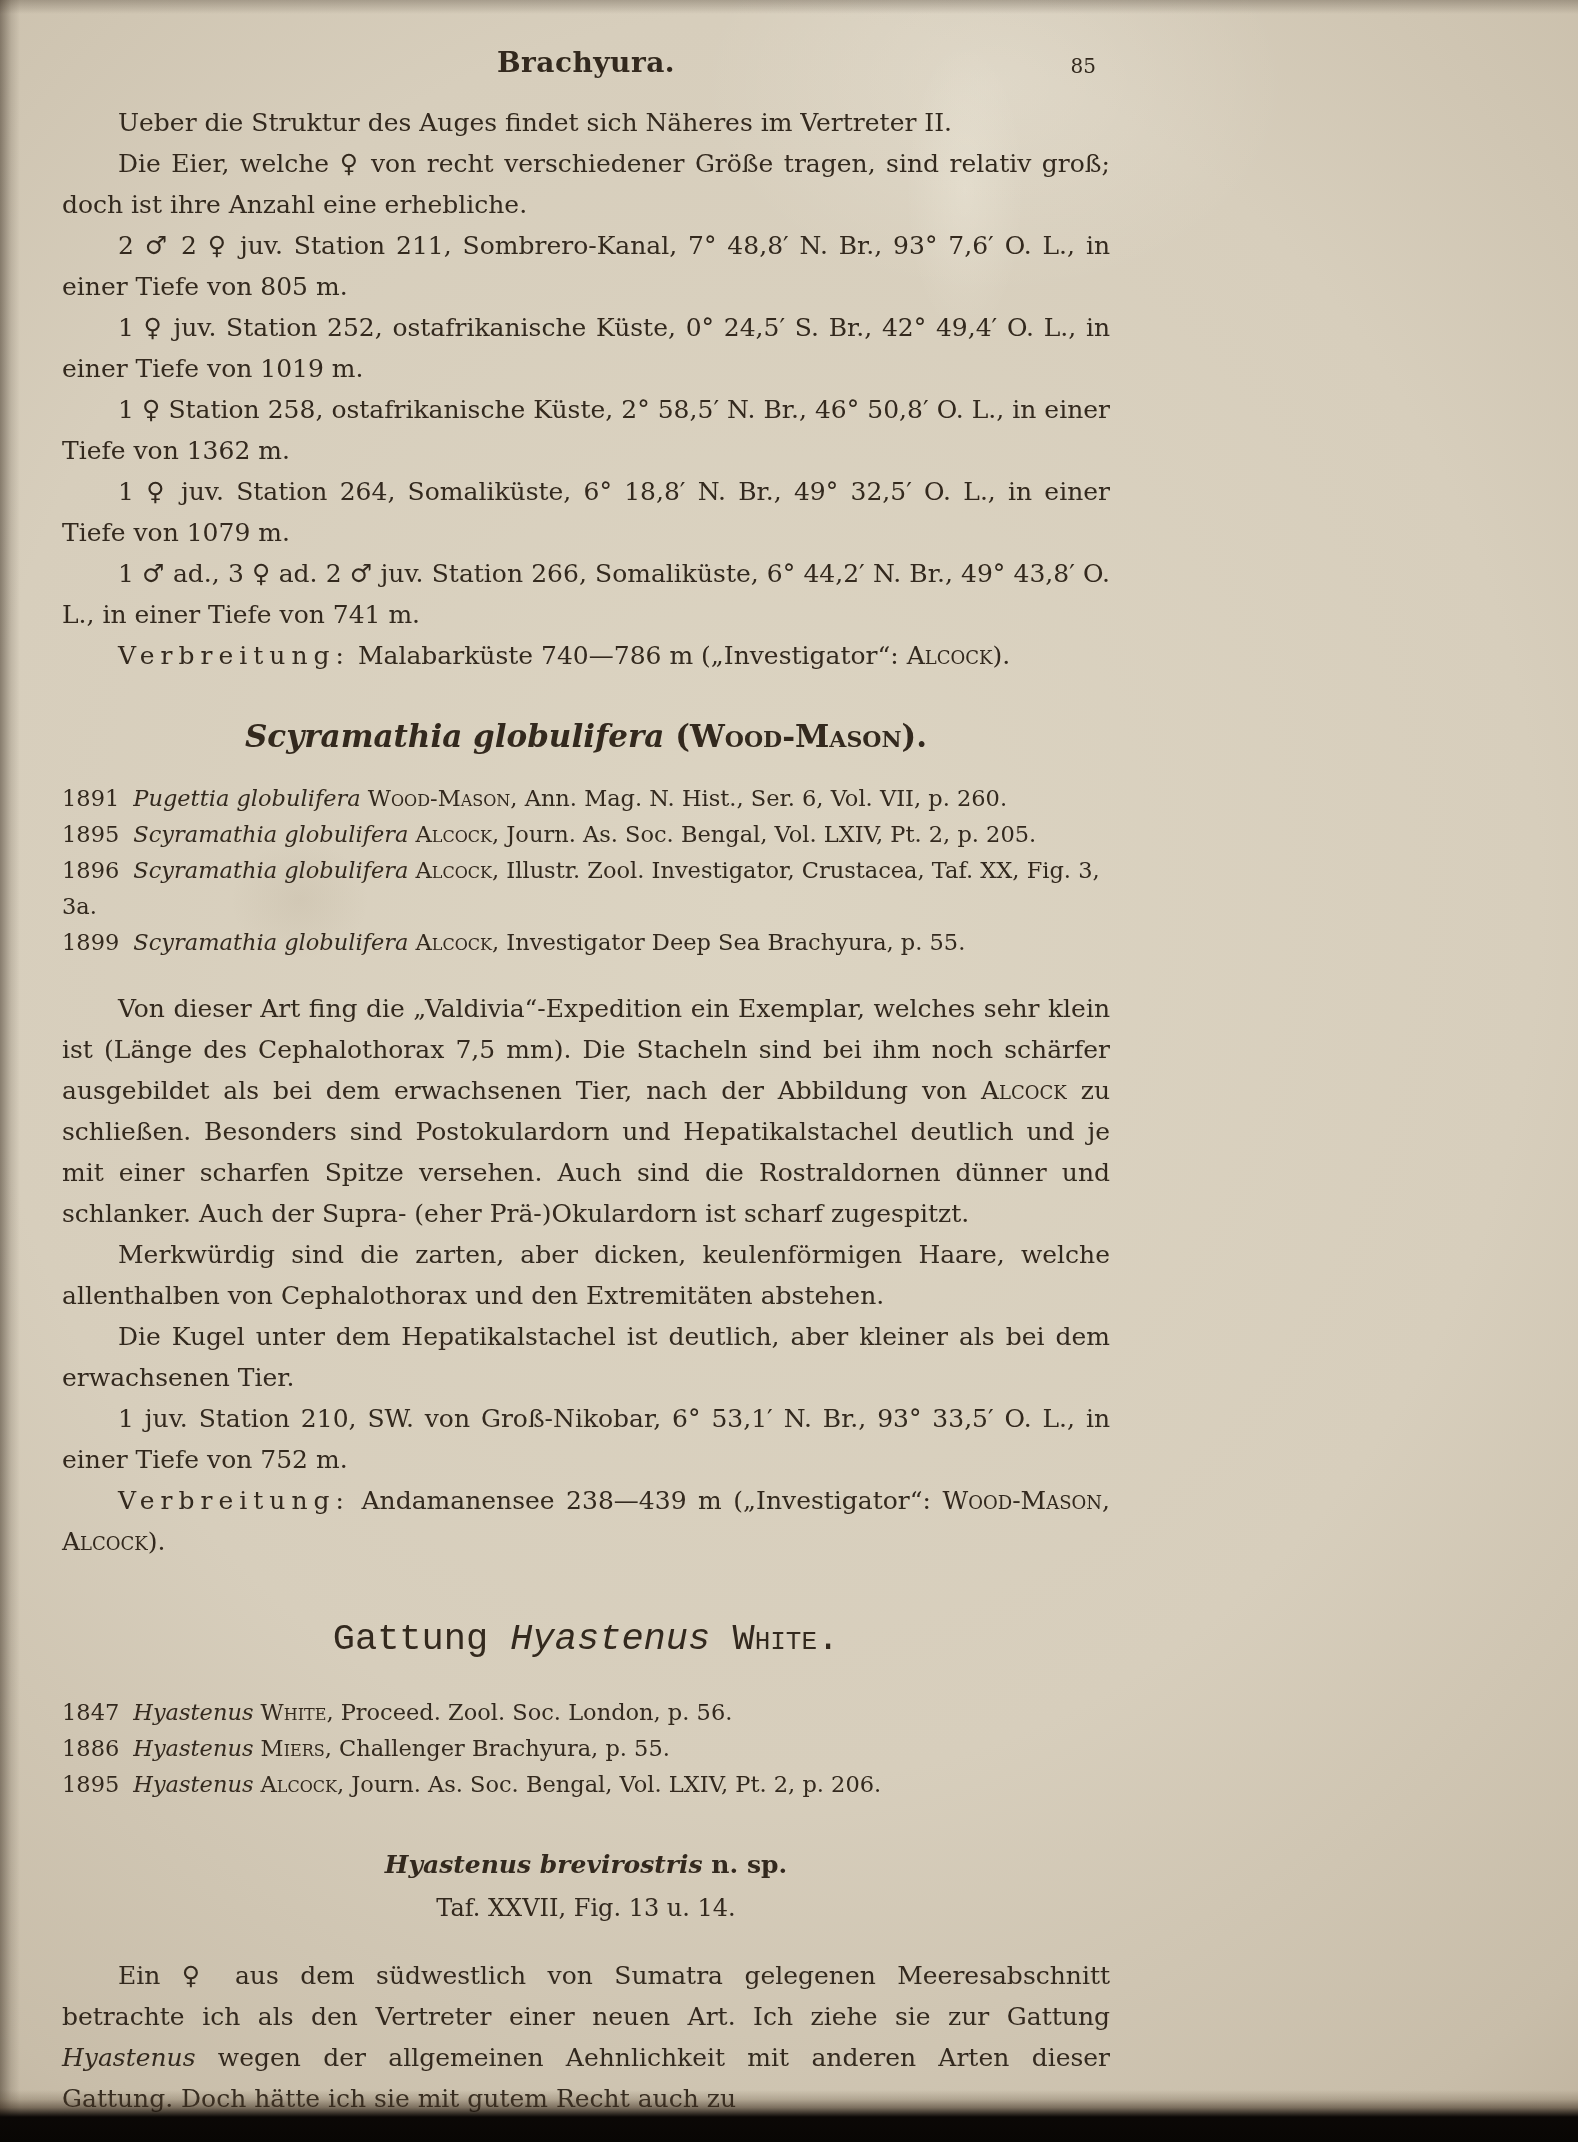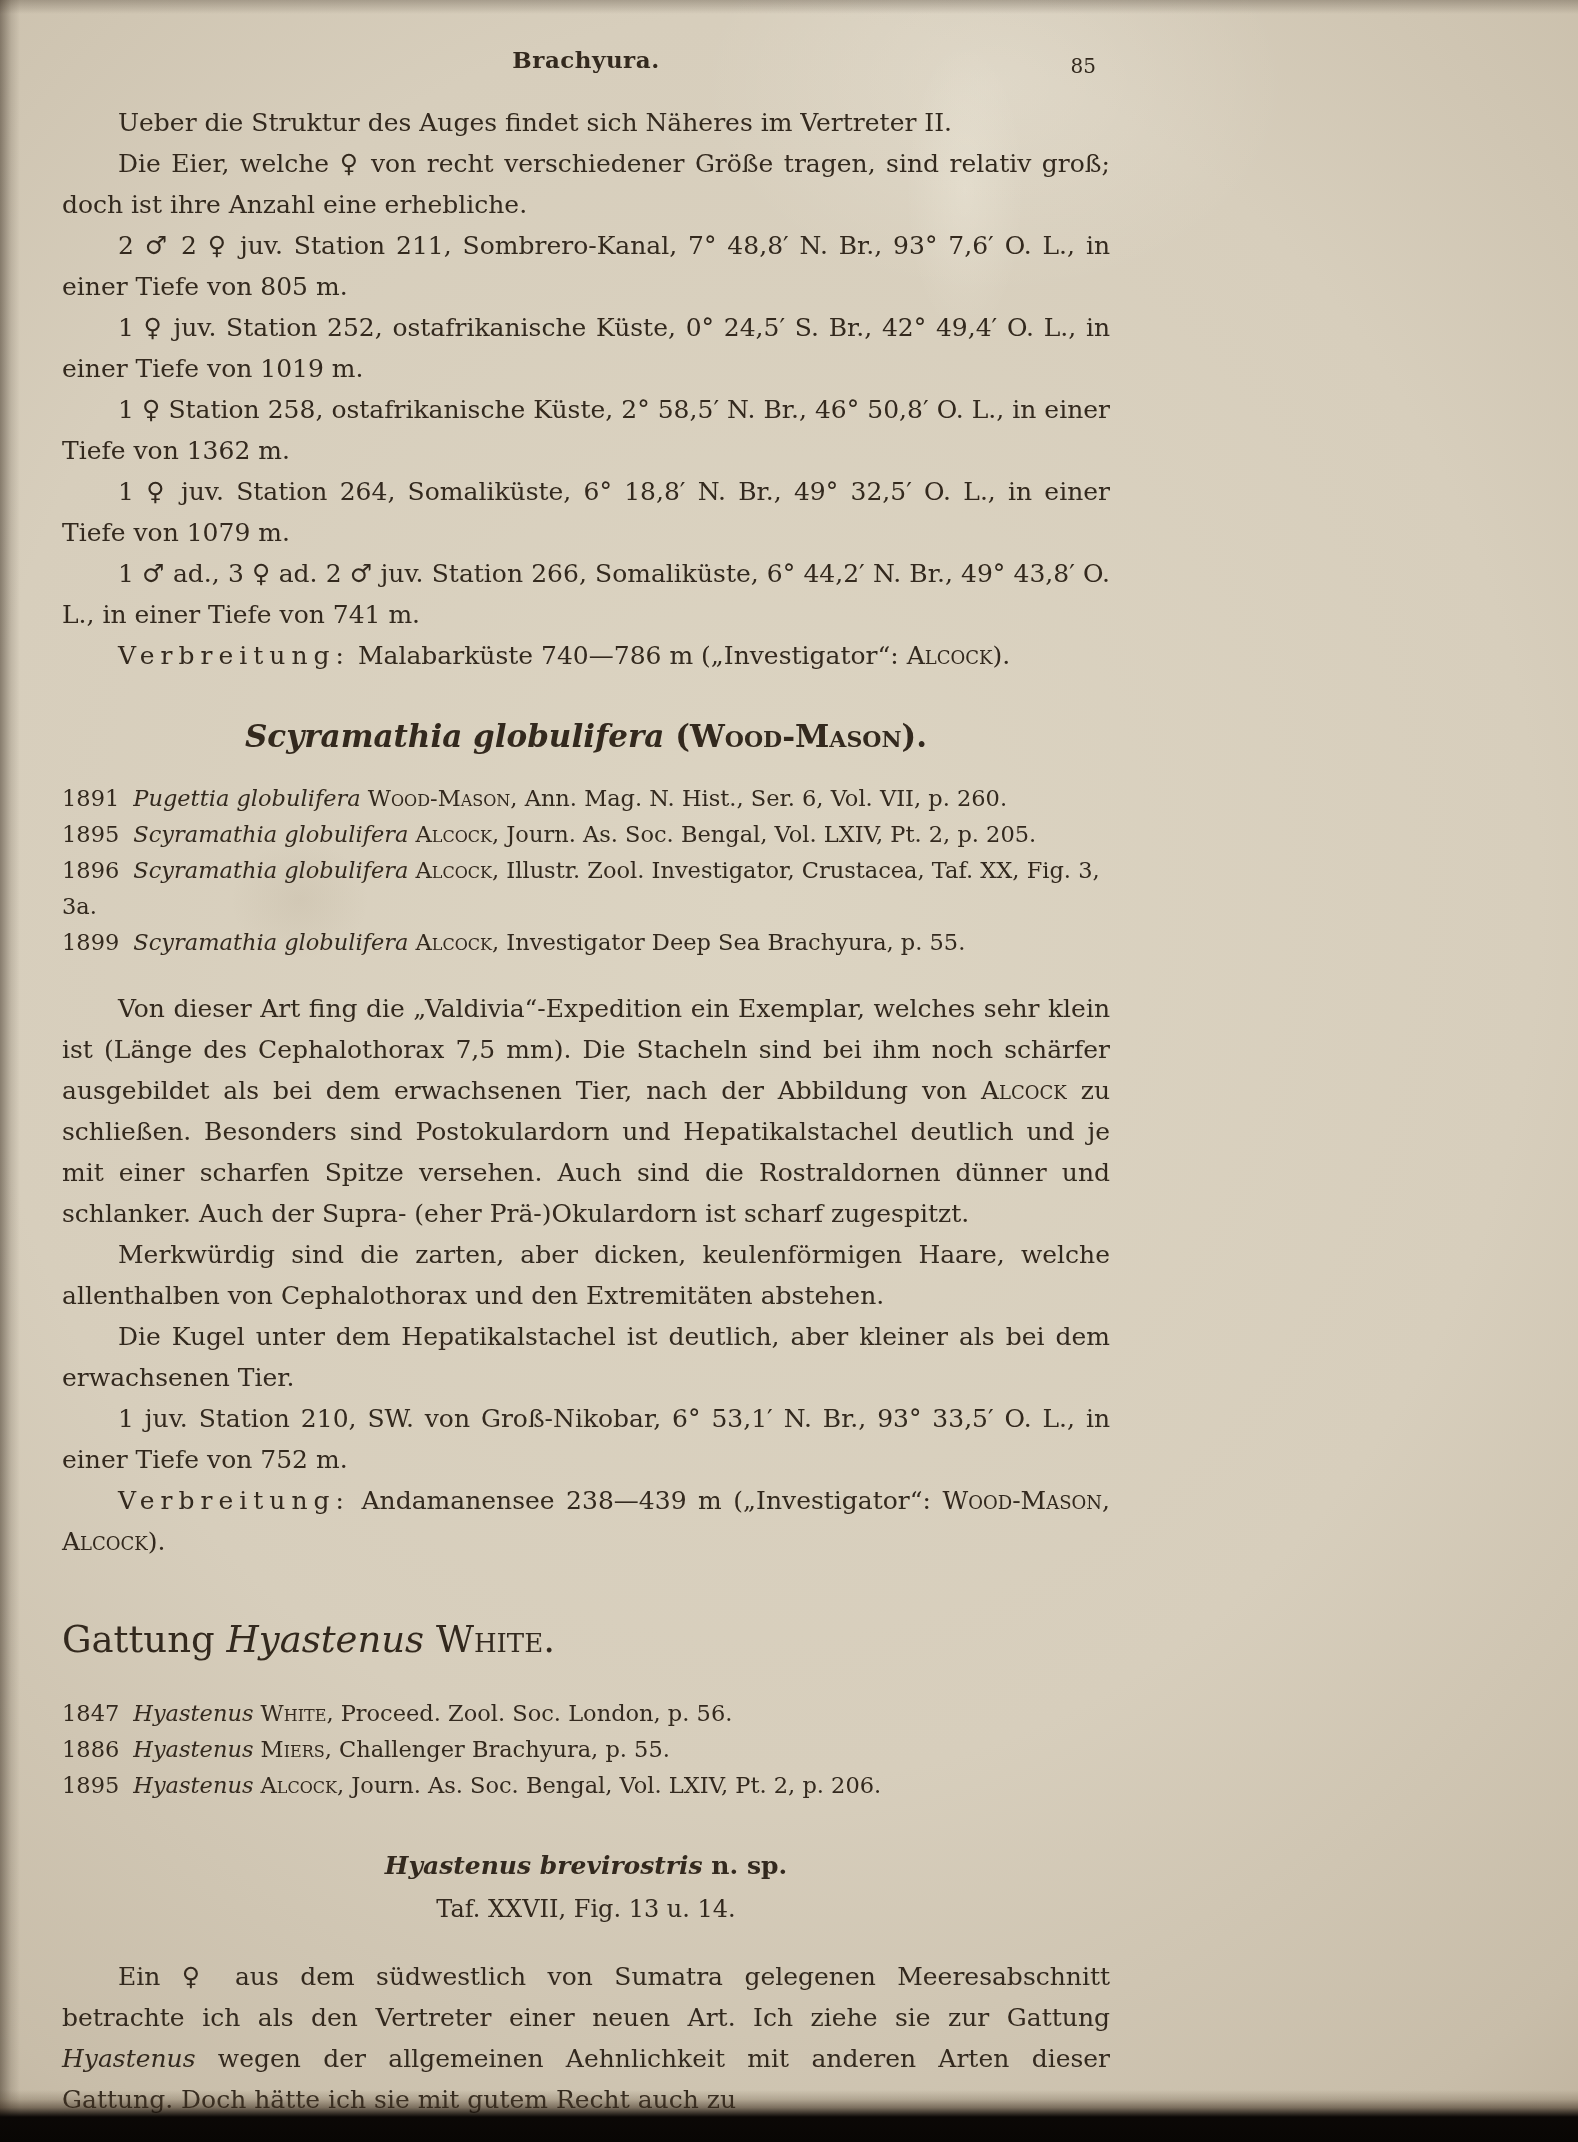--- a/index.html
+++ b/index.html
@@ -40,21 +40,21 @@
     position:absolute; left:230px; top:840px; width:140px; height:120px;
     background:radial-gradient(ellipse at center, rgba(120,100,70,.08), rgba(0,0,0,0) 70%);
     pointer-events:none;
   }
   .content {
     position:absolute; left:62px; top:38px; width:1048px;
   }
   .running-head { position:relative; height:64px; }
   .rh-title {
     position:absolute; left:0; right:0; top:8px;
-    text-align:center; font-size:23px; font-weight:bold; letter-spacing:.5px;
+    text-align:center; font-size:28px; font-weight:bold; letter-spacing:.5px;
   }
   .rh-num { position:absolute; right:14px; top:16px; font-size:20px; }
 
   .para {
     font-size:25px; line-height:41px;
     text-align:justify; text-indent:56px;
   }
   .verb-label { letter-spacing:6px; }
   .sc { font-variant:small-caps; }
   .it { font-style:italic; }
@@ -67,21 +67,21 @@
 
   .syn-block { margin-bottom:28px; }
   .syn {
     font-size:22.5px; line-height:36px;
     text-align:left; text-indent:0;
   }
   .syn-year { margin-right:14px; }
 
   .genus-head {
     margin-top:56px; margin-bottom:34px;
-    text-align:left; font-size:37px; font-weight:normal;
+    text-align:center; font-size:37px; font-weight:normal;font-family:Liberation Mono, monospace;
   }
   .sp2-head {
     margin-top:48px; margin-bottom:10px;
     text-align:center; font-size:25px; font-weight:bold;
   }
   .caption {
     text-align:center; font-size:24px; line-height:38px;
     margin-bottom:28px; text-indent:0;
   }
 </style>

